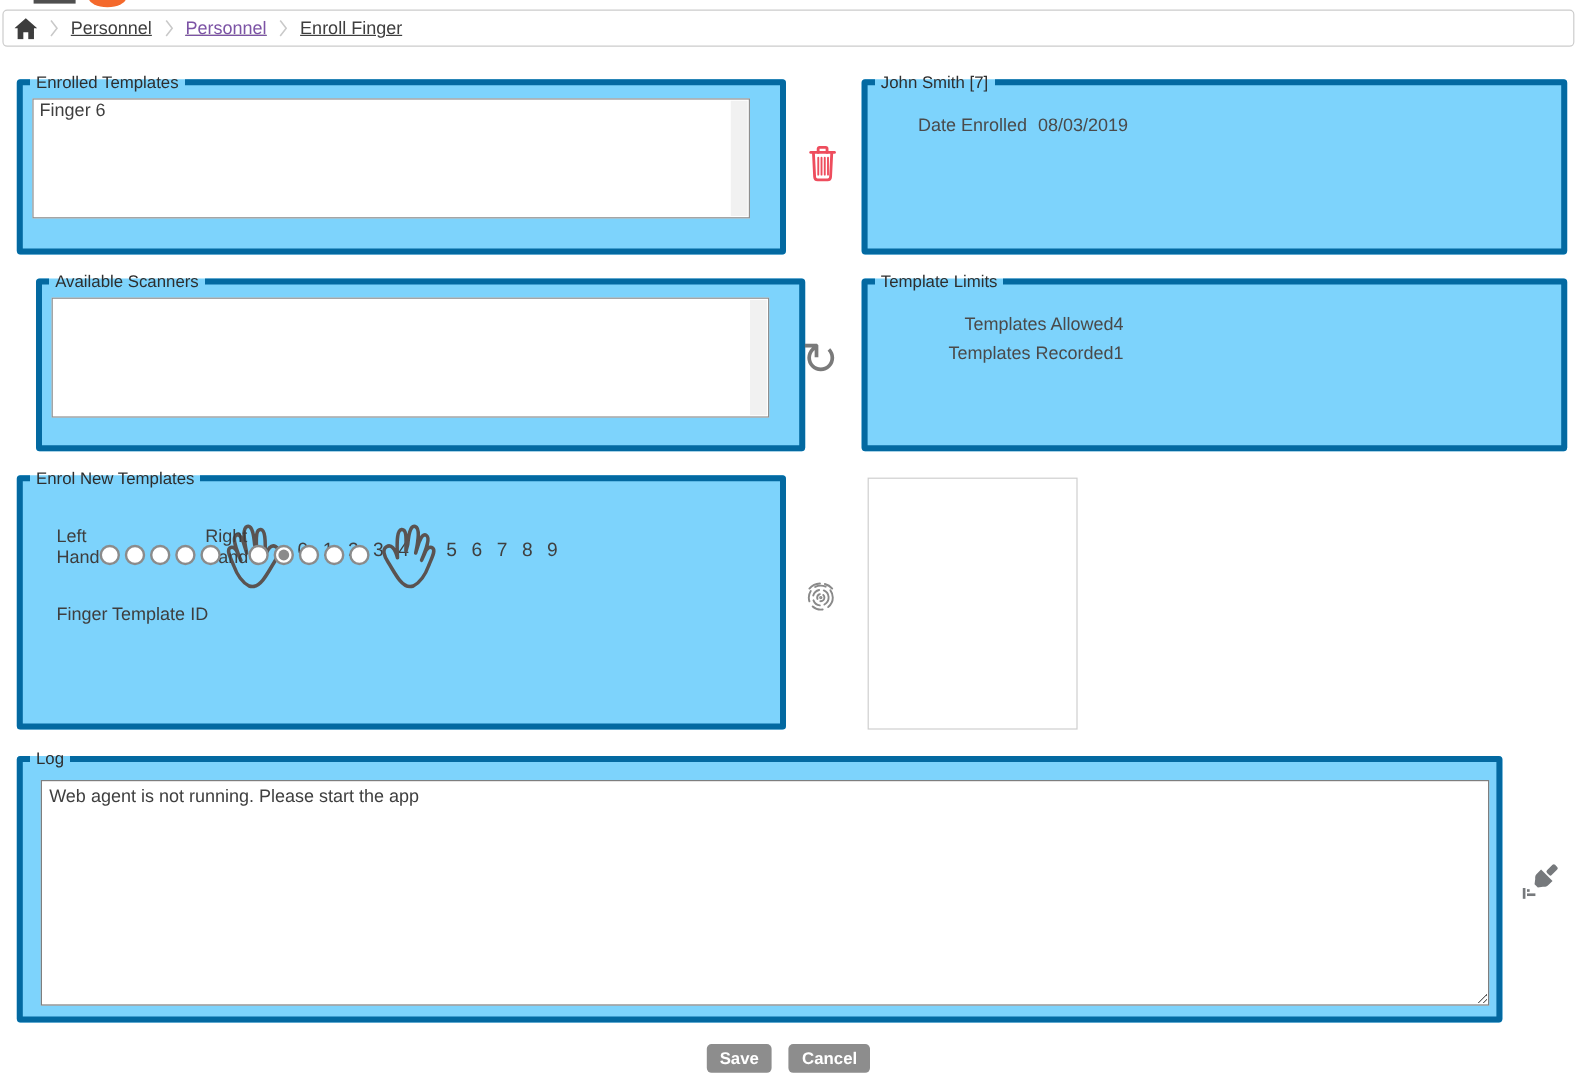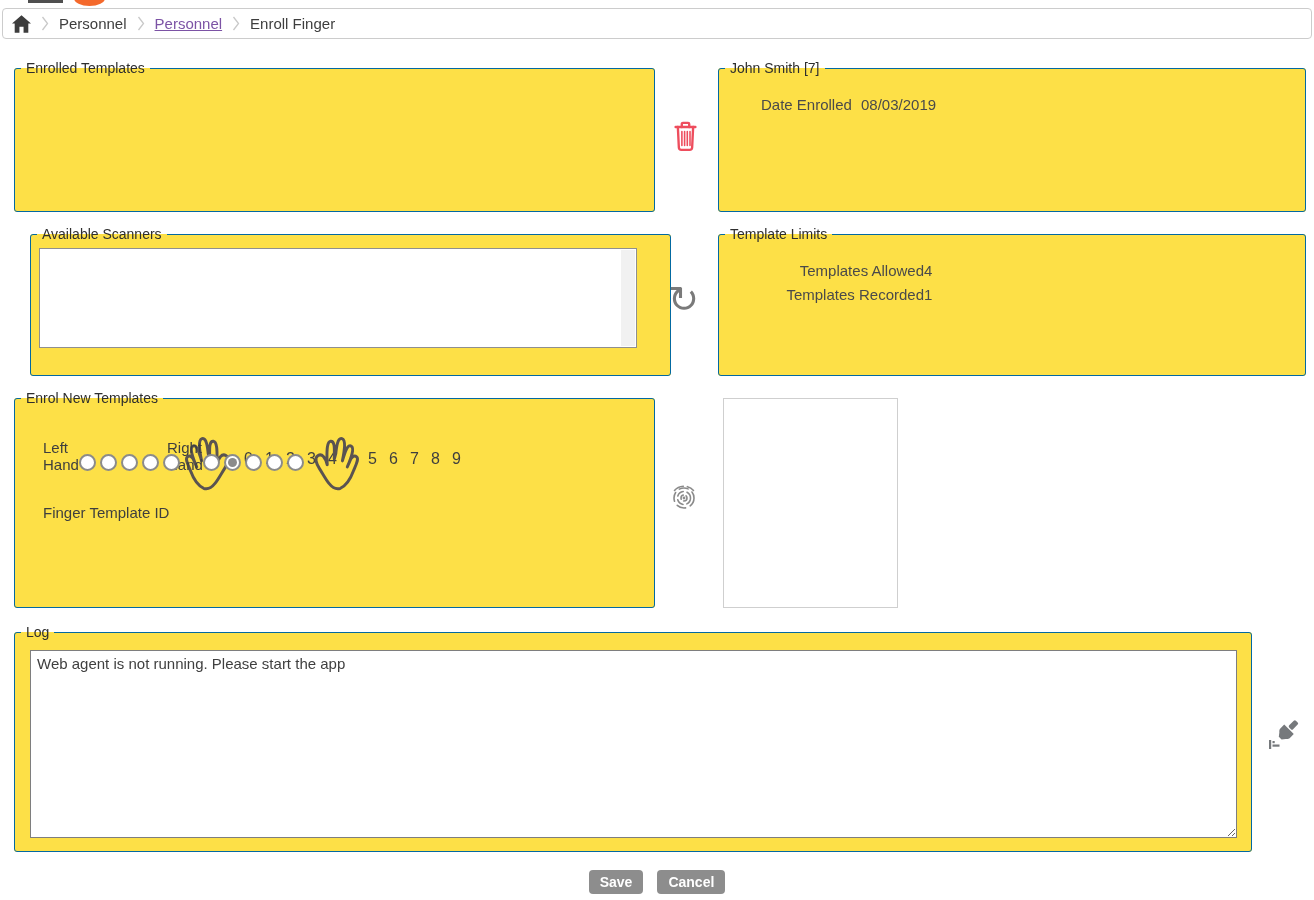--- a/index.html
+++ b/index.html
@@ -12,28 +12,28 @@
 
   
   .frag-dark { position:absolute; left:28px; top:0; width:35px; height:3px; background:#4f4f4f; }
   .frag-orange { position:absolute; left:74px; top:-9px; width:31px; height:15px; border-radius:50%; background:#f4692c; }
 
   
   .breadcrumb {
     position:absolute; top:8px; left:2px; width:1310px; height:31px;
     border:1px solid #cccccc; border-radius:4px;
     display:flex; align-items:center; gap:10px; padding-left:9px;
-    font-size:15px; color:#3e3e3e; background:#fff;
+    font-size:15px; color:#3e3e3e; background:#fff;text-decoration:underline;
   }
   .crumb-link { color:#7c53a5; text-decoration:underline; cursor:pointer; }
 
   
   fieldset {
     position:absolute; margin:0; padding:0;
-    border:1px solid #0369a1; border-radius:3px; background:#fde047;
+    border:5px solid #0369a1; border-radius:3px; background:#7dd3fc;
   }
   legend { margin-left:6px; padding:0 5px; font-size:14px; color:#2e2e2e; }
 
   #fs-enrolled { left:14px; top:60px;  width:641px; height:152px; }
   #fs-person   { left:718px; top:60px; width:588px; height:152px; }
   #fs-scanners { left:30px; top:226px; width:641px; height:150px; }
   #fs-limits   { left:718px; top:226px; width:588px; height:150px; }
   #fs-enrol    { left:14px; top:390px; width:641px; height:218px; }
   #fs-log      { left:14px; top:624px; width:1238px; height:228px; }
 
@@ -117,20 +117,24 @@
   <span style="line-height:0;">
     <svg width="8" height="15" viewBox="0 0 8 15">
         <path d="M1.5 1 L6.5 7.5 L1.5 14" fill="none" stroke="#c9c9c9" stroke-width="1.3"></path>
       </svg>
   </span>
   <span>Enroll Finger</span>
 </div>
 
 <fieldset id="fs-enrolled">
   <legend>Enrolled Templates</legend>
+  <div class="listbox">
+    <div class="list-item">Finger 6</div>
+    <div class="track"></div>
+  </div>
 </fieldset>
 
 <button class="icon-btn" id="trash-btn">
   <span>
     <svg width="27" height="34" viewBox="0 0 24 29">
       <g fill="none" stroke="#ee4d5d" stroke-width="2.1" stroke-linecap="round" stroke-linejoin="round">
         <path d="M3.2 6.5 H20.8"></path>
         <path d="M8.7 6.5 V3.8 a1 1 0 0 1 1-1 h4.6 a1 1 0 0 1 1 1 V6.5"></path>
         <path d="M5.2 6.5 l0.9 18.2 a2.2 2.2 0 0 0 2.2 2.1 h7.4 a2.2 2.2 0 0 0 2.2-2.1 L18.8 6.5"></path>
         <path d="M8.8 10.5 v12.5 M11.2 10.5 v12.5 M13.6 10.5 v12.5 M16 10.5 v12.5" stroke-width="1.4"></path>

